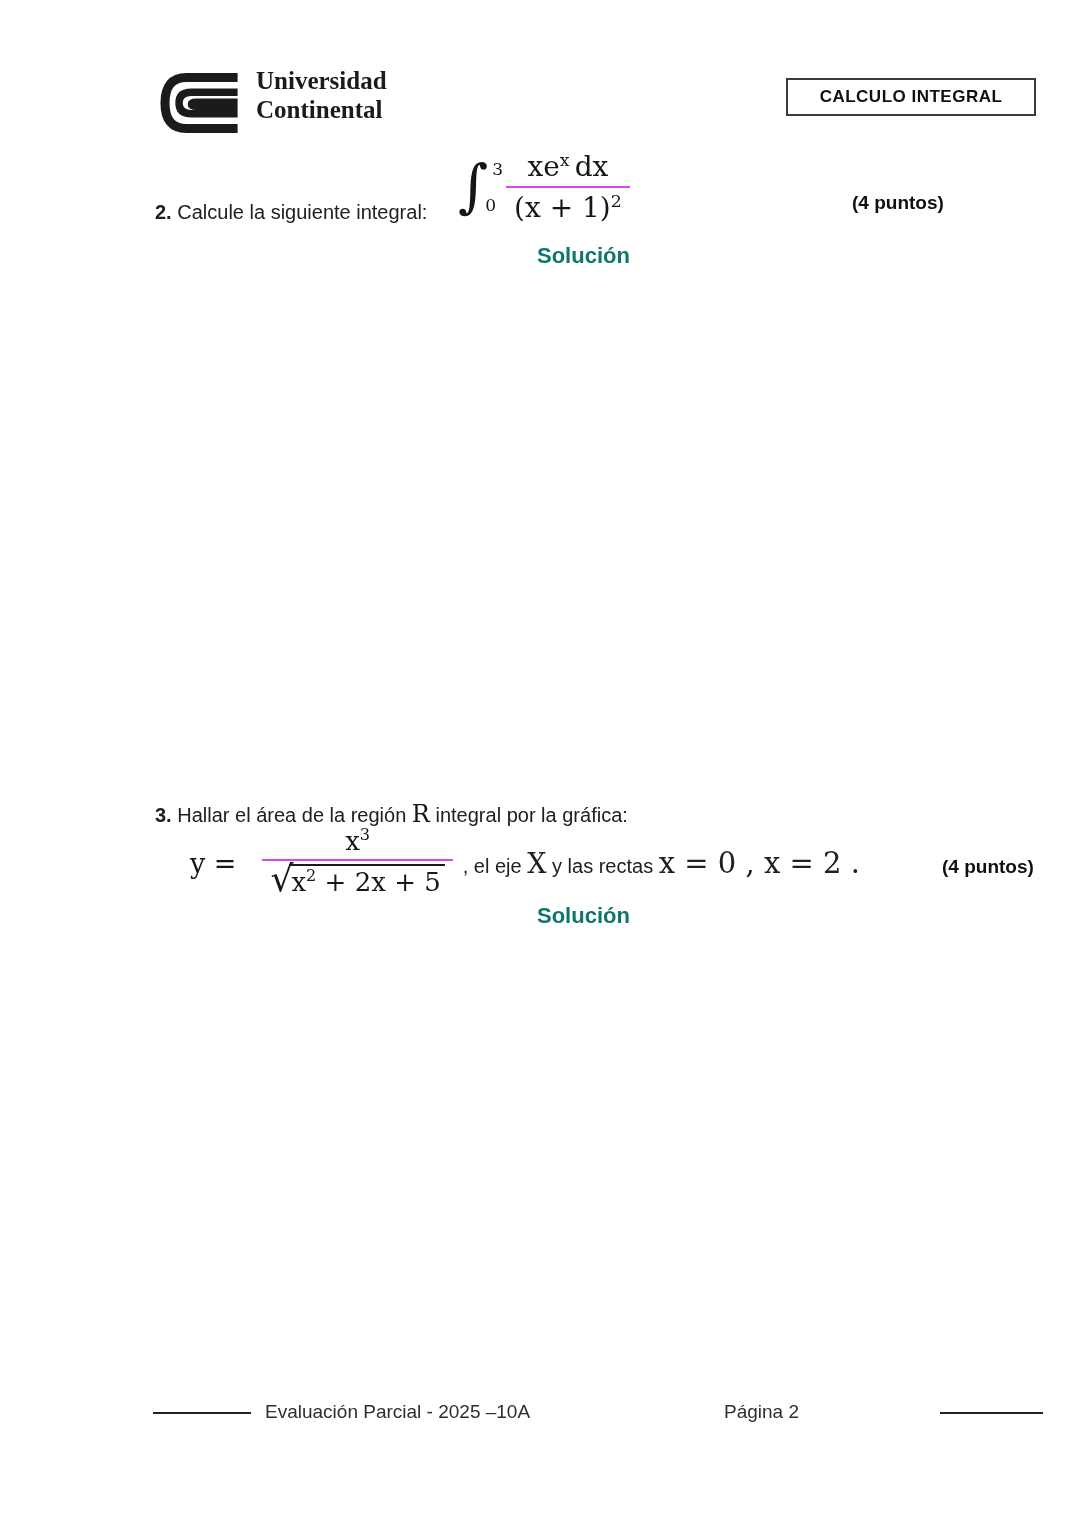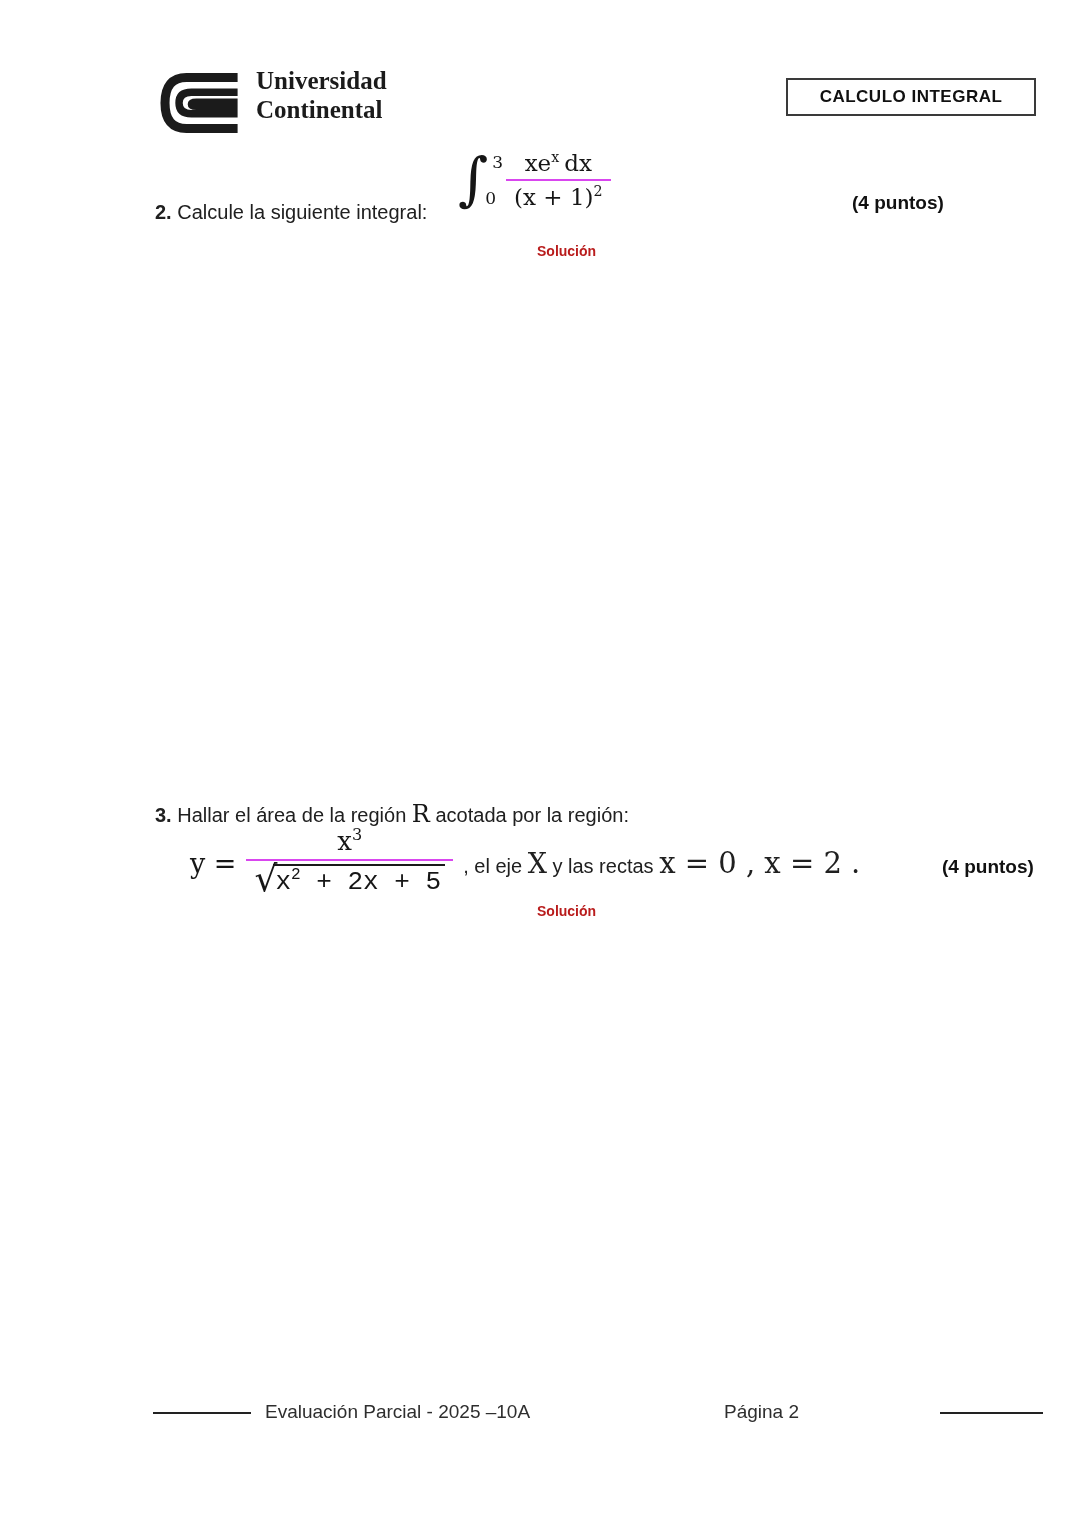--- a/index.html
+++ b/index.html
@@ -21,52 +21,52 @@
   .course-box{
     position:absolute;left:786px;top:78px;width:250px;height:38px;
     border:2px solid #3a3a3a;box-sizing:border-box;
     display:flex;align-items:center;justify-content:center;
     font-weight:bold;font-size:17px;letter-spacing:.5px;color:#111;
   }
   
   .qnum{font-weight:bold;}
   .points{position:absolute;font-weight:bold;font-size:19px;color:#111;}
   .solution{
-    position:absolute;font-weight:bold;font-size:14px;color:#b91c1c;
+    position:absolute;font-weight:bold;font-size:22px;color:#0f766e;
   }
   .body-text{font-size:20px;color:#202020;}
   
   .math{font-family:"DejaVu Serif", serif;color:#161616;}
   .frac{display:inline-flex;flex-direction:column;align-items:center;vertical-align:middle;}
   .frac .num{padding:0 8px 3px;}
   .frac .den{border-top:2px solid #d946ef;padding:3px 8px 0;}
   sup.m{font-size:0.62em;vertical-align:super;line-height:0;}
   
   .p2-text{position:absolute;left:155px;top:191px;margin-top:10px;}
   .p2-math{position:absolute;left:458px;top:150px;display:inline-flex;align-items:center;}
   .int-sign{font-size:58px;line-height:.85;font-family:"DejaVu Serif",serif;}
   .int-limits{
     display:inline-flex;flex-direction:column;justify-content:space-between;
     height:56px;font-size:17px;margin-left:1px;margin-right:6px;
   }
   .lim-up{transform:translateX(3px);}
   .lim-lo{transform:translateX(-4px);}
-  .p2-frac{font-size:23px;}
+  .p2-frac{font-size:28px;}
   .dx-gap{margin-left:5px;}
   .p2-points{left:852px;top:192px;}
   .p2-solution{left:537px;top:243px;}
   
   .p3-text{position:absolute;left:155px;top:800px;font-size:20px;}
   .serif-sym{font-family:"DejaVu Serif",serif;font-size:24px;color:#161616;}
   .p3-eq{position:absolute;left:190px;top:826px;display:inline-flex;align-items:center;}
   .p3-lhs{font-size:27px;margin-right:10px;}
-  .p3-frac{font-size:26px;}
+  .p3-frac{font-size:26px;margin-left:16px;}
   .sqrt{display:inline-flex;align-items:flex-start;}
   .sqrt-sign{font-size:36px;line-height:1;transform:translateY(-3px);}
-  .radicand{border-top:2px solid #1a1a1a;padding:1px 4px 0 2px;margin-left:-4px;font-family:Liberation Mono, monospace;}
+  .radicand{border-top:2px solid #1a1a1a;padding:1px 4px 0 2px;margin-left:-4px;}
   .p3-tail{font-size:20px;margin-left:10px;white-space:nowrap;}
   .tail-serif{font-family:"DejaVu Serif",serif;font-size:27px;}
   .tail-serif-big{font-family:"DejaVu Serif",serif;font-size:29px;}
   .p3-points{left:942px;top:856px;}
   .p3-solution{left:537px;top:903px;}
   
   .footer-rule{position:absolute;top:1412px;border-top:2px solid #222;}
   .rule-left{left:153px;width:98px;}
   .rule-right{left:940px;width:103px;}
   .footer-text{position:absolute;top:1401px;font-size:19px;color:#2e2e2e;}
@@ -112,21 +112,21 @@
   <div class="points p2-points">(4 puntos)</div>
   <div class="solution p2-solution">Solución</div>
 
   <div class="p3-text">
     <span class="qnum">3.</span>
     <span> </span>
     <span>Hallar el área de la región</span>
     <span> </span>
     <span class="serif-sym">R</span>
     <span> </span>
-    <span>acotada por la región:</span>
+    <span>integral por la gráfica:</span>
   </div>
 
   <div class="p3-eq">
     <span class="math p3-lhs">y =</span>
     <span class="frac p3-frac math">
       <span class="num"><span>x</span><sup class="m">3</sup></span>
       <span class="den">
         <span class="sqrt">
           <span class="sqrt-sign">√</span>
           <span class="radicand"><span>x</span><sup class="m">2</sup><span> + 2x + 5</span></span>

